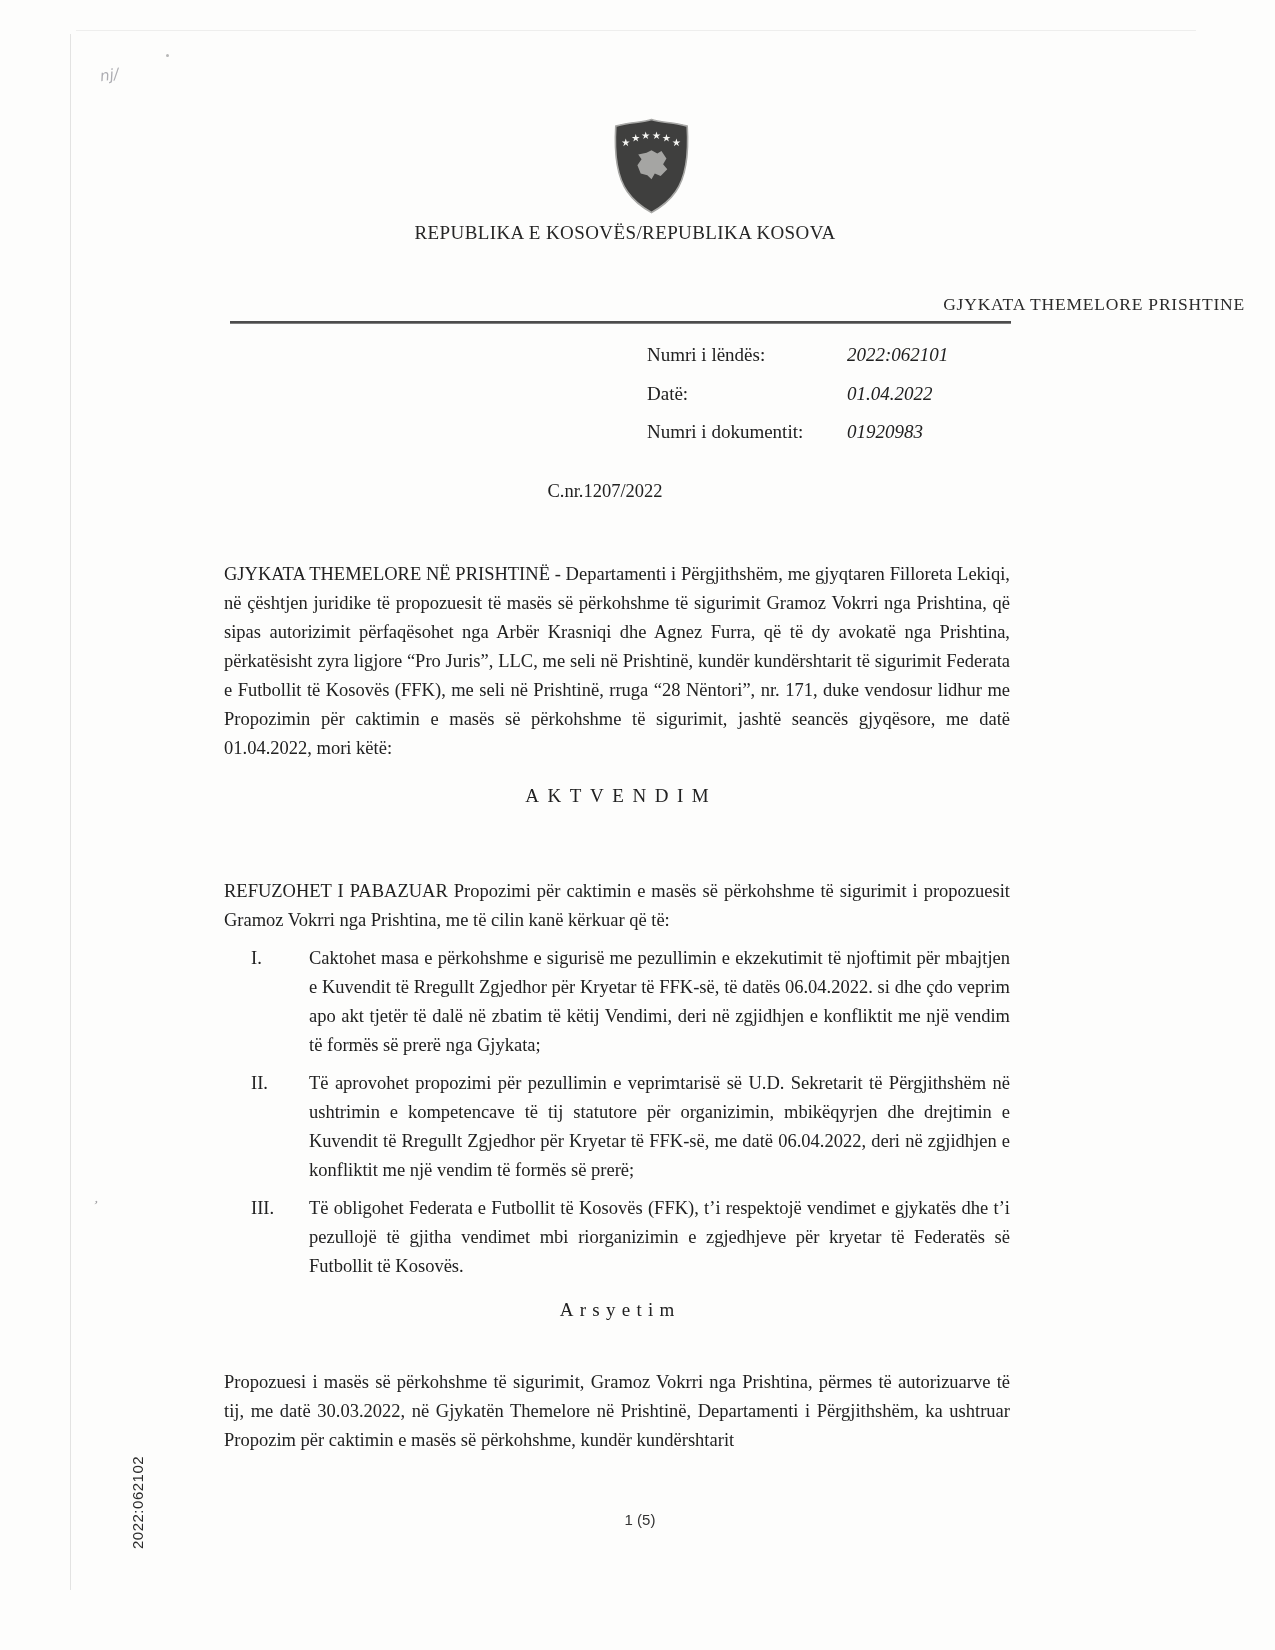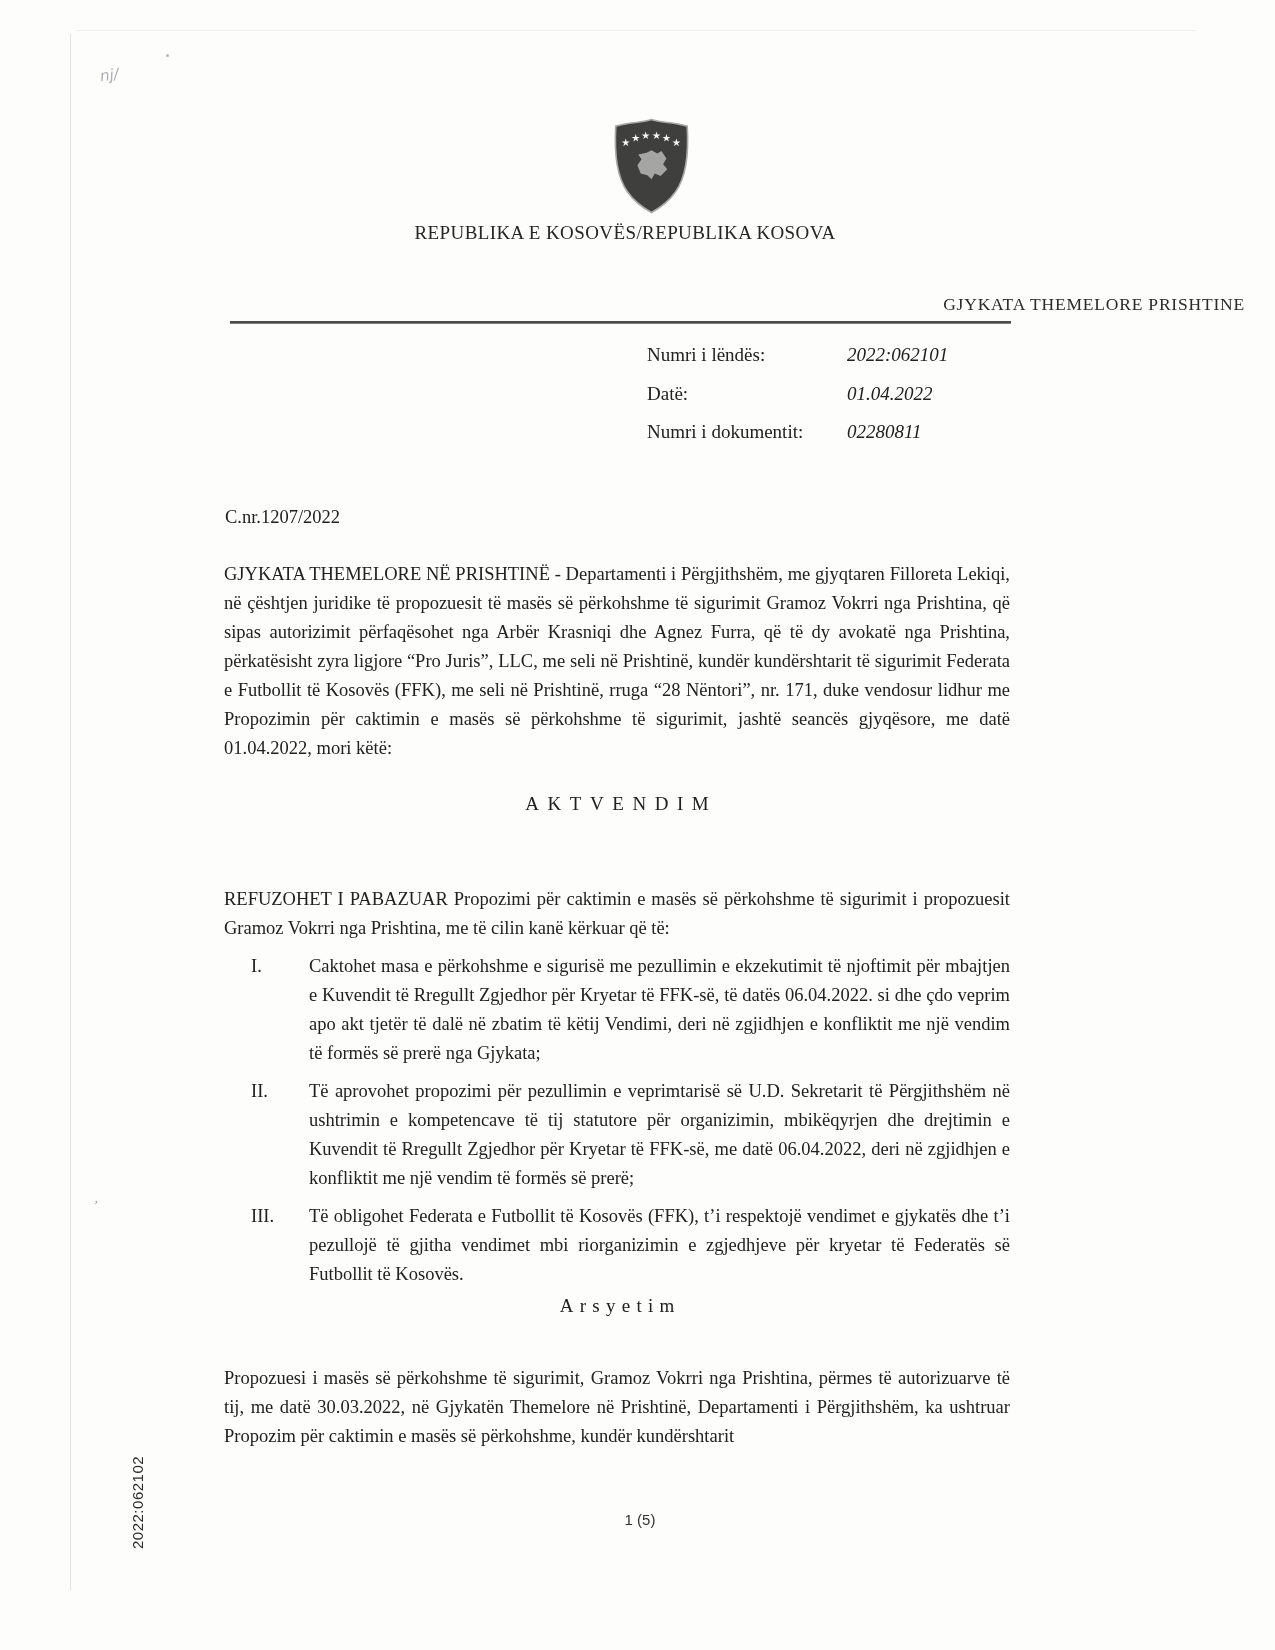--- a/index.html
+++ b/index.html
@@ -32,35 +32,35 @@
   .header-rule {
     position:absolute; top:321px; left:230px; width:781px; height:3px;
     background:linear-gradient(to bottom, #4c4c4c 55%, #9b9b9b);
   }
 
   .meta { position:absolute; top:336px; left:640px; font-size:19px; line-height:38.5px; }
   .meta-label { display:inline-block; width:200px;margin-left:7px; }
   .meta-value { display:inline-block;font-style:italic; }
 
   .case-number {
-    position:absolute; top:507px; left:225px; width:760px;
-    text-align:left; font-size:18.5px;
+    position:absolute; top:481px; left:225px; width:760px;
+    text-align:center; font-size:18.5px;
   }
 
   .content {
     position:absolute; top:560px; left:224px; width:786px;
     font-size:18.5px; line-height:29px; text-align:justify;
   }
   .para { text-align:justify; }
   .heading-wide {
-    text-align:center; letter-spacing:0.45em; margin-top:26px;
+    text-align:center; letter-spacing:0.45em; margin-top:18px;
     font-size:19px; text-indent:0.45em;
   }
   .heading-med {
-    text-align:center; letter-spacing:0.33em; margin-top:2px;
+    text-align:center; letter-spacing:0.33em; margin-top:14px;
     font-size:19px; text-indent:0.33em;
   }
   .refusal { margin-top:67px; }
   .list { margin-top:7px; }
   .item { display:flex; margin-top:9px; }
   .item-num { flex:0 0 85px; padding-left:27px; }
   .item-text { flex:1; text-align:justify; }
   .reasoning { margin-top:44px; }
 
   .vertical-ref {
@@ -106,21 +106,21 @@
   <div class="header-rule"></div>
 
   <div class="meta">
     <div class="meta-row">
       <span class="meta-label">Numri i lëndës:</span><span class="meta-value">2022:062101</span>
     </div>
     <div class="meta-row">
       <span class="meta-label">Datë:</span><span class="meta-value">01.04.2022</span>
     </div>
     <div class="meta-row">
-      <span class="meta-label">Numri i dokumentit:</span><span class="meta-value">02280811</span>
+      <span class="meta-label">Numri i dokumentit:</span><span class="meta-value">01920983</span>
     </div>
   </div>
 
   <div class="case-number">C.nr.1207/2022</div>
 
   <div class="content">
     <p class="para">GJYKATA THEMELORE NË PRISHTINË - Departamenti i Përgjithshëm, me gjyqtaren Filloreta Lekiqi, në çështjen juridike të propozuesit të masës së përkohshme të sigurimit Gramoz Vokrri nga Prishtina, që sipas autorizimit përfaqësohet nga Arbër Krasniqi dhe Agnez Furra, që të dy avokatë nga Prishtina, përkatësisht zyra ligjore “Pro Juris”, LLC, me seli në Prishtinë, kundër kundërshtarit të sigurimit Federata e Futbollit të Kosovës (FFK), me seli në Prishtinë, rruga “28 Nëntori”, nr. 171, duke vendosur lidhur me Propozimin për caktimin e masës së përkohshme të sigurimit, jashtë seancës gjyqësore, me datë 01.04.2022, mori këtë:</p>
 
     <div class="heading-wide">AKTVENDIM</div>
 

